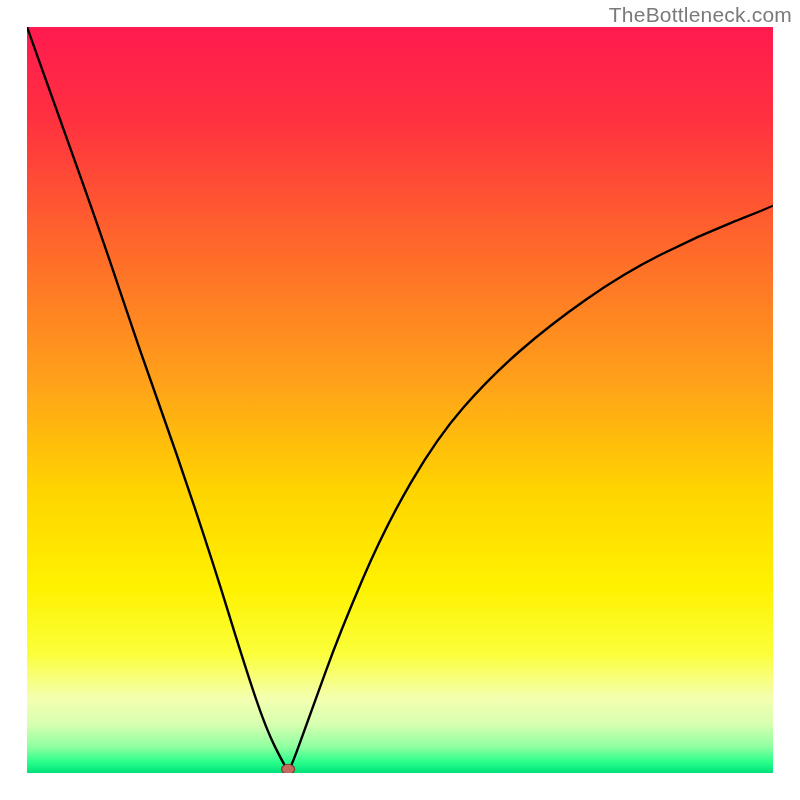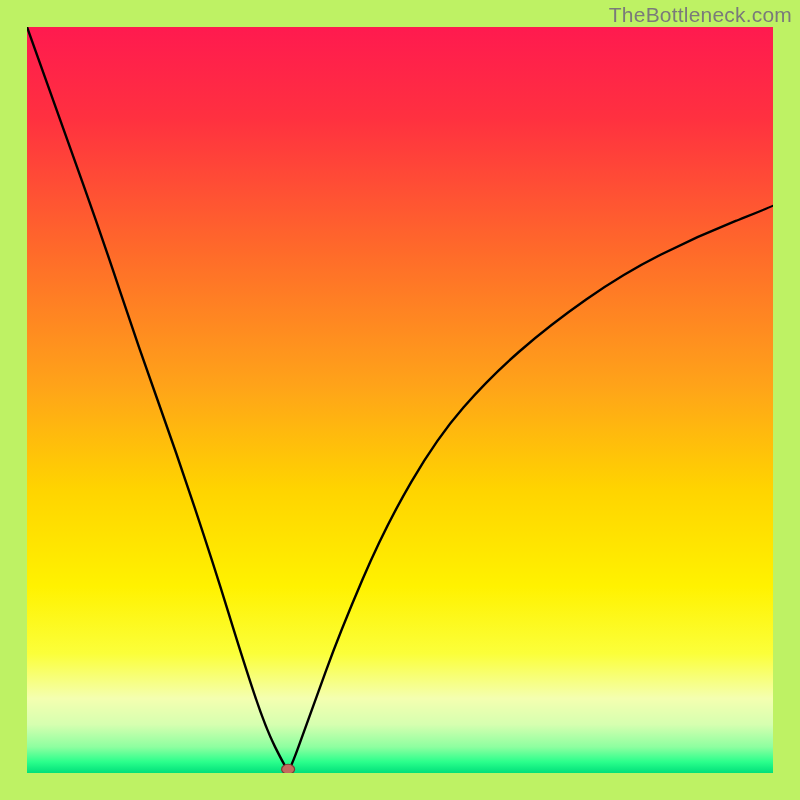--- a/index.html
+++ b/index.html
@@ -8,21 +8,21 @@
     width: 800px;
     height: 800px;
     overflow: hidden;
     background: #000;
     font-family: Arial, Helvetica, sans-serif;
   }
   .frame {
     position: relative;
     width: 800px;
     height: 800px;
-    background: #bef264;
+    background: #ffffff;
   }
   .plot {
     position: absolute;
     left: 27px;
     top: 27px;
     width: 746px;
     height: 746px;
     overflow: hidden;
   }
   .watermark {

